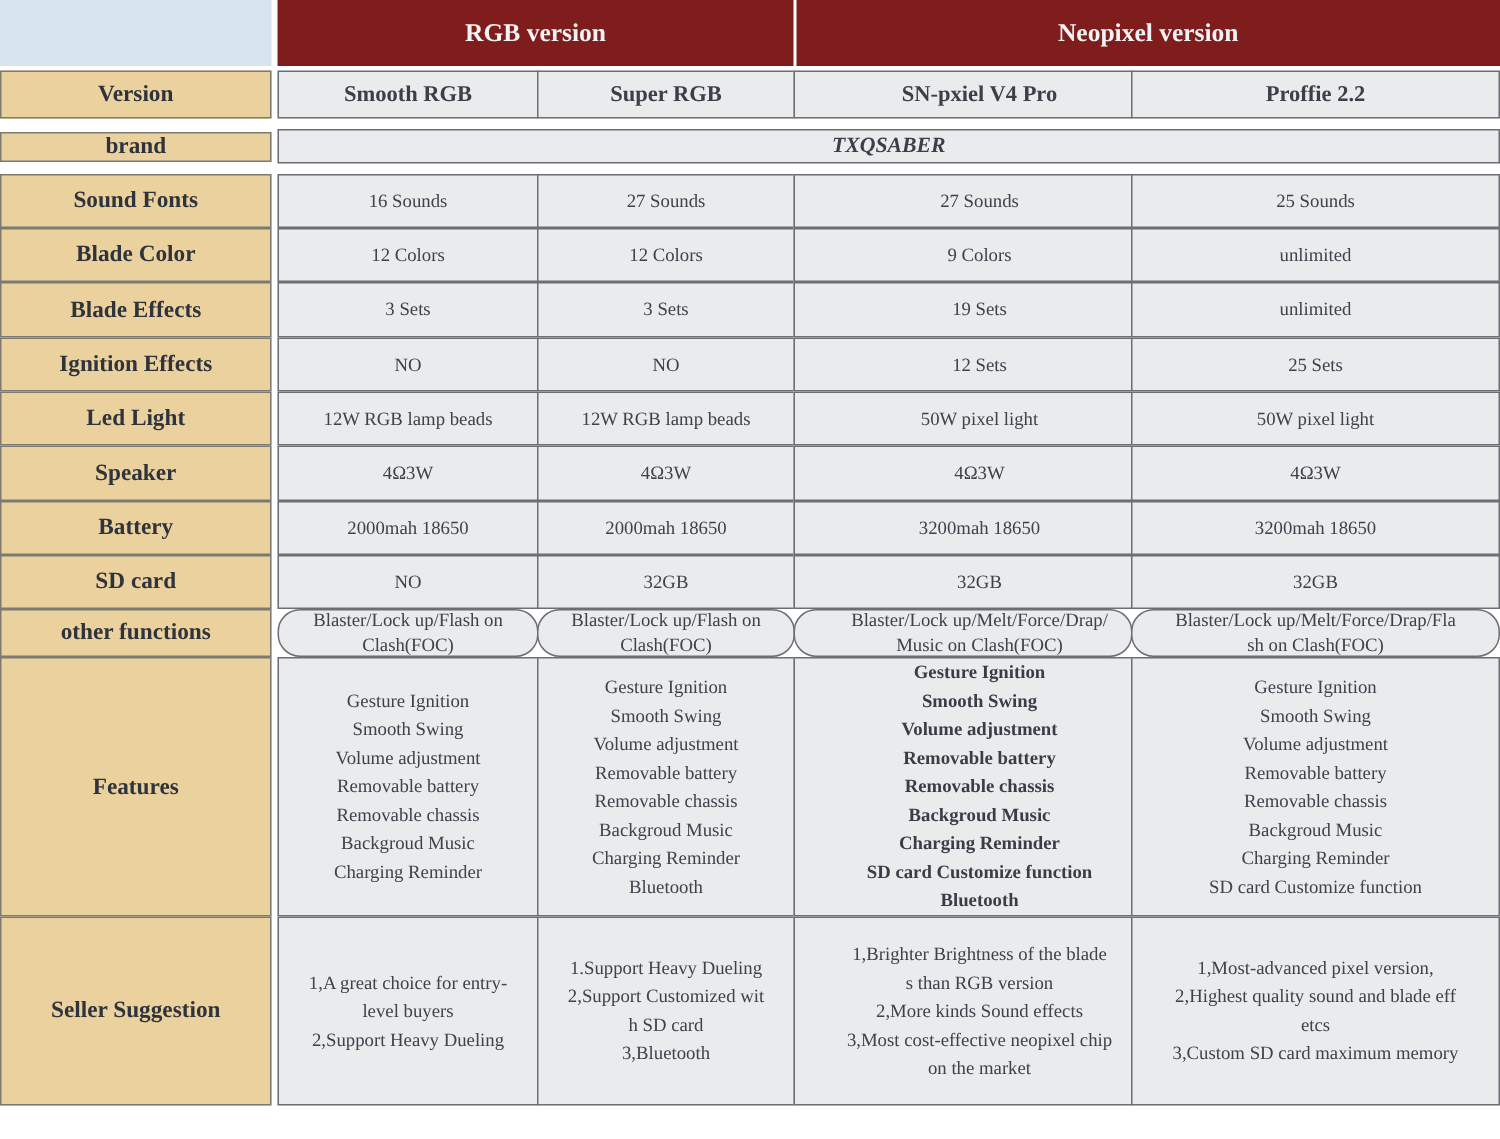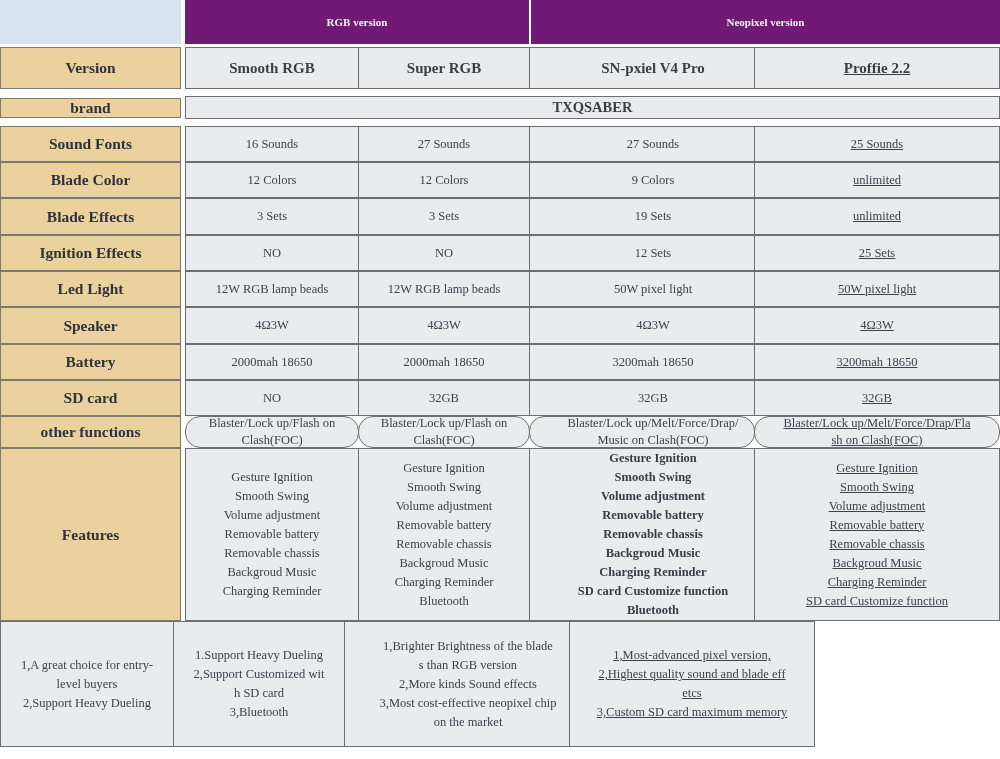--- a/index.html
+++ b/index.html
@@ -14,23 +14,23 @@
 
   
   .header-row { height: 44px; margin-bottom: 3px; }
   .corner-cell {
     width: 181px; height: 44px;
     background: #d9e4f1;
     margin-right: 4px;
     box-sizing: border-box;
   }
   .group-cell {
-    background: #701a75;
+    background: #7f1d1d;
     color: #f2f3f5;
-    font-size: 11px; font-weight: bold;
+    font-size: 17px; font-weight: bold;
     display: flex; align-items: center; justify-content: center;
     box-sizing: border-box;
   }
   .group-rgb { width: 344px; margin-right: 2px; }
   .group-neo { width: 469px; }
 
   
   .label-cell {
     width: 181px;
     background: #ebd19d;
@@ -48,25 +48,25 @@
     display: flex; align-items: center; justify-content: center;
     text-align: center;
     font-size: 12.5px; color: #3d424b;
     padding: 2px 6px;
     white-space: pre-line;
     overflow-wrap: break-word;
   }
   .c2 { width: 174px; }
   .c3 { width: 172px; margin-left: -1px; }
   .c4 { width: 226px; margin-left: -1px; padding-left: 28px; }
-  .c5 { width: 246px; margin-left: -1px; text-decoration: underline; }
-  .merged { width: 815px; }
+  .c5 { width: 246px; margin-left: -1px; }
+  .merged { width: 815px; font-style: italic; }
 
   
-  .version-row { height: 42px; }
+  .version-row { height: 32px; }
   .version-row .cell { font-size: 15px; font-weight: bold; color: #3a3f48; }
   .brand-row { height: 37px; align-items: center; }
   .brand-row .cell { font-size: 14.5px; font-weight: bold; color: #3a3f48; }
 
   .r-h36 { height: 36px; }
   .r-h37 { height: 37px; }
   .other-row { height: 32px; }
   .other-row .cell { line-height: 17px; border-radius: 15px; }
   .features-row { height: 173px; }
   .features-row .cell { line-height: 19px; }
@@ -204,20 +204,21 @@
 Smooth Swing
 Volume adjustment
 Removable battery
 Removable chassis
 Backgroud Music
 Charging Reminder
 SD card Customize function</div>
   </div>
 
   <div class="row seller-row">
+    <div class="label-cell">Seller Suggestion</div>
     <div class="cell c2">1,A great choice for entry-
 level buyers
 2,Support Heavy Dueling</div>
     <div class="cell c3">1.Support Heavy Dueling
 2,Support Customized wit
 h SD card
 3,Bluetooth</div>
     <div class="cell c4">1,Brighter Brightness of the blade
 s than RGB version
 2,More kinds Sound effects

